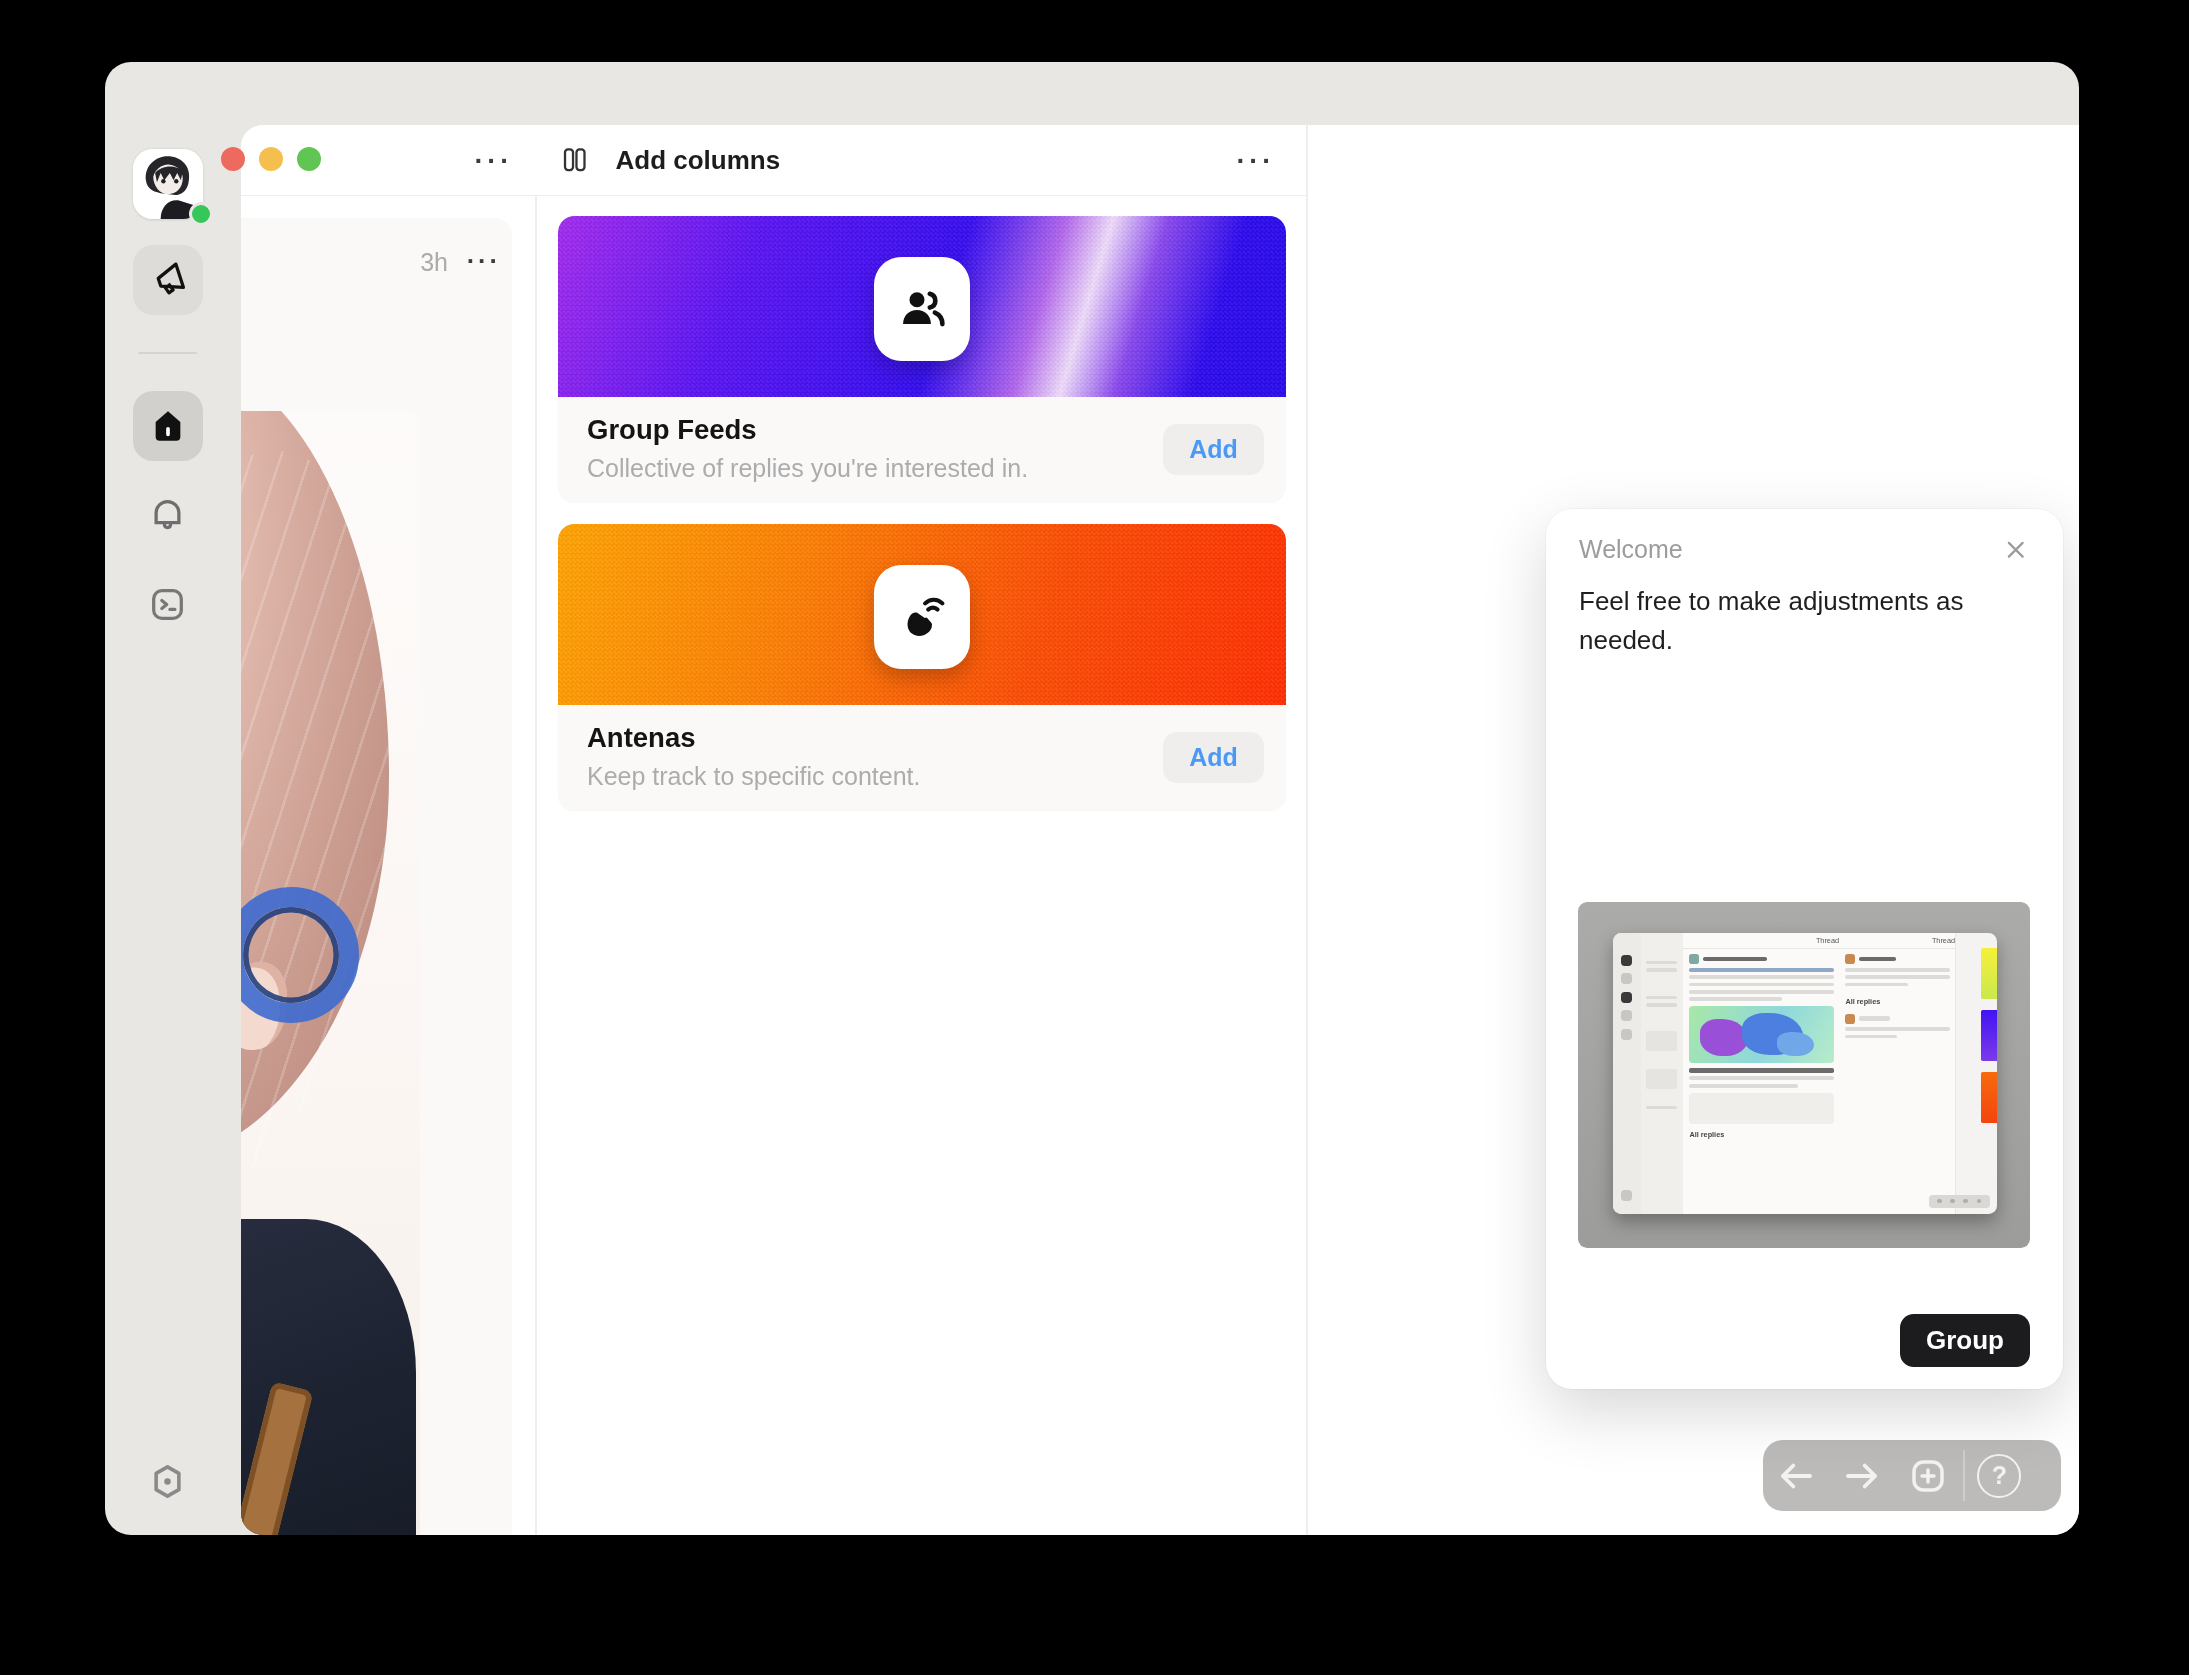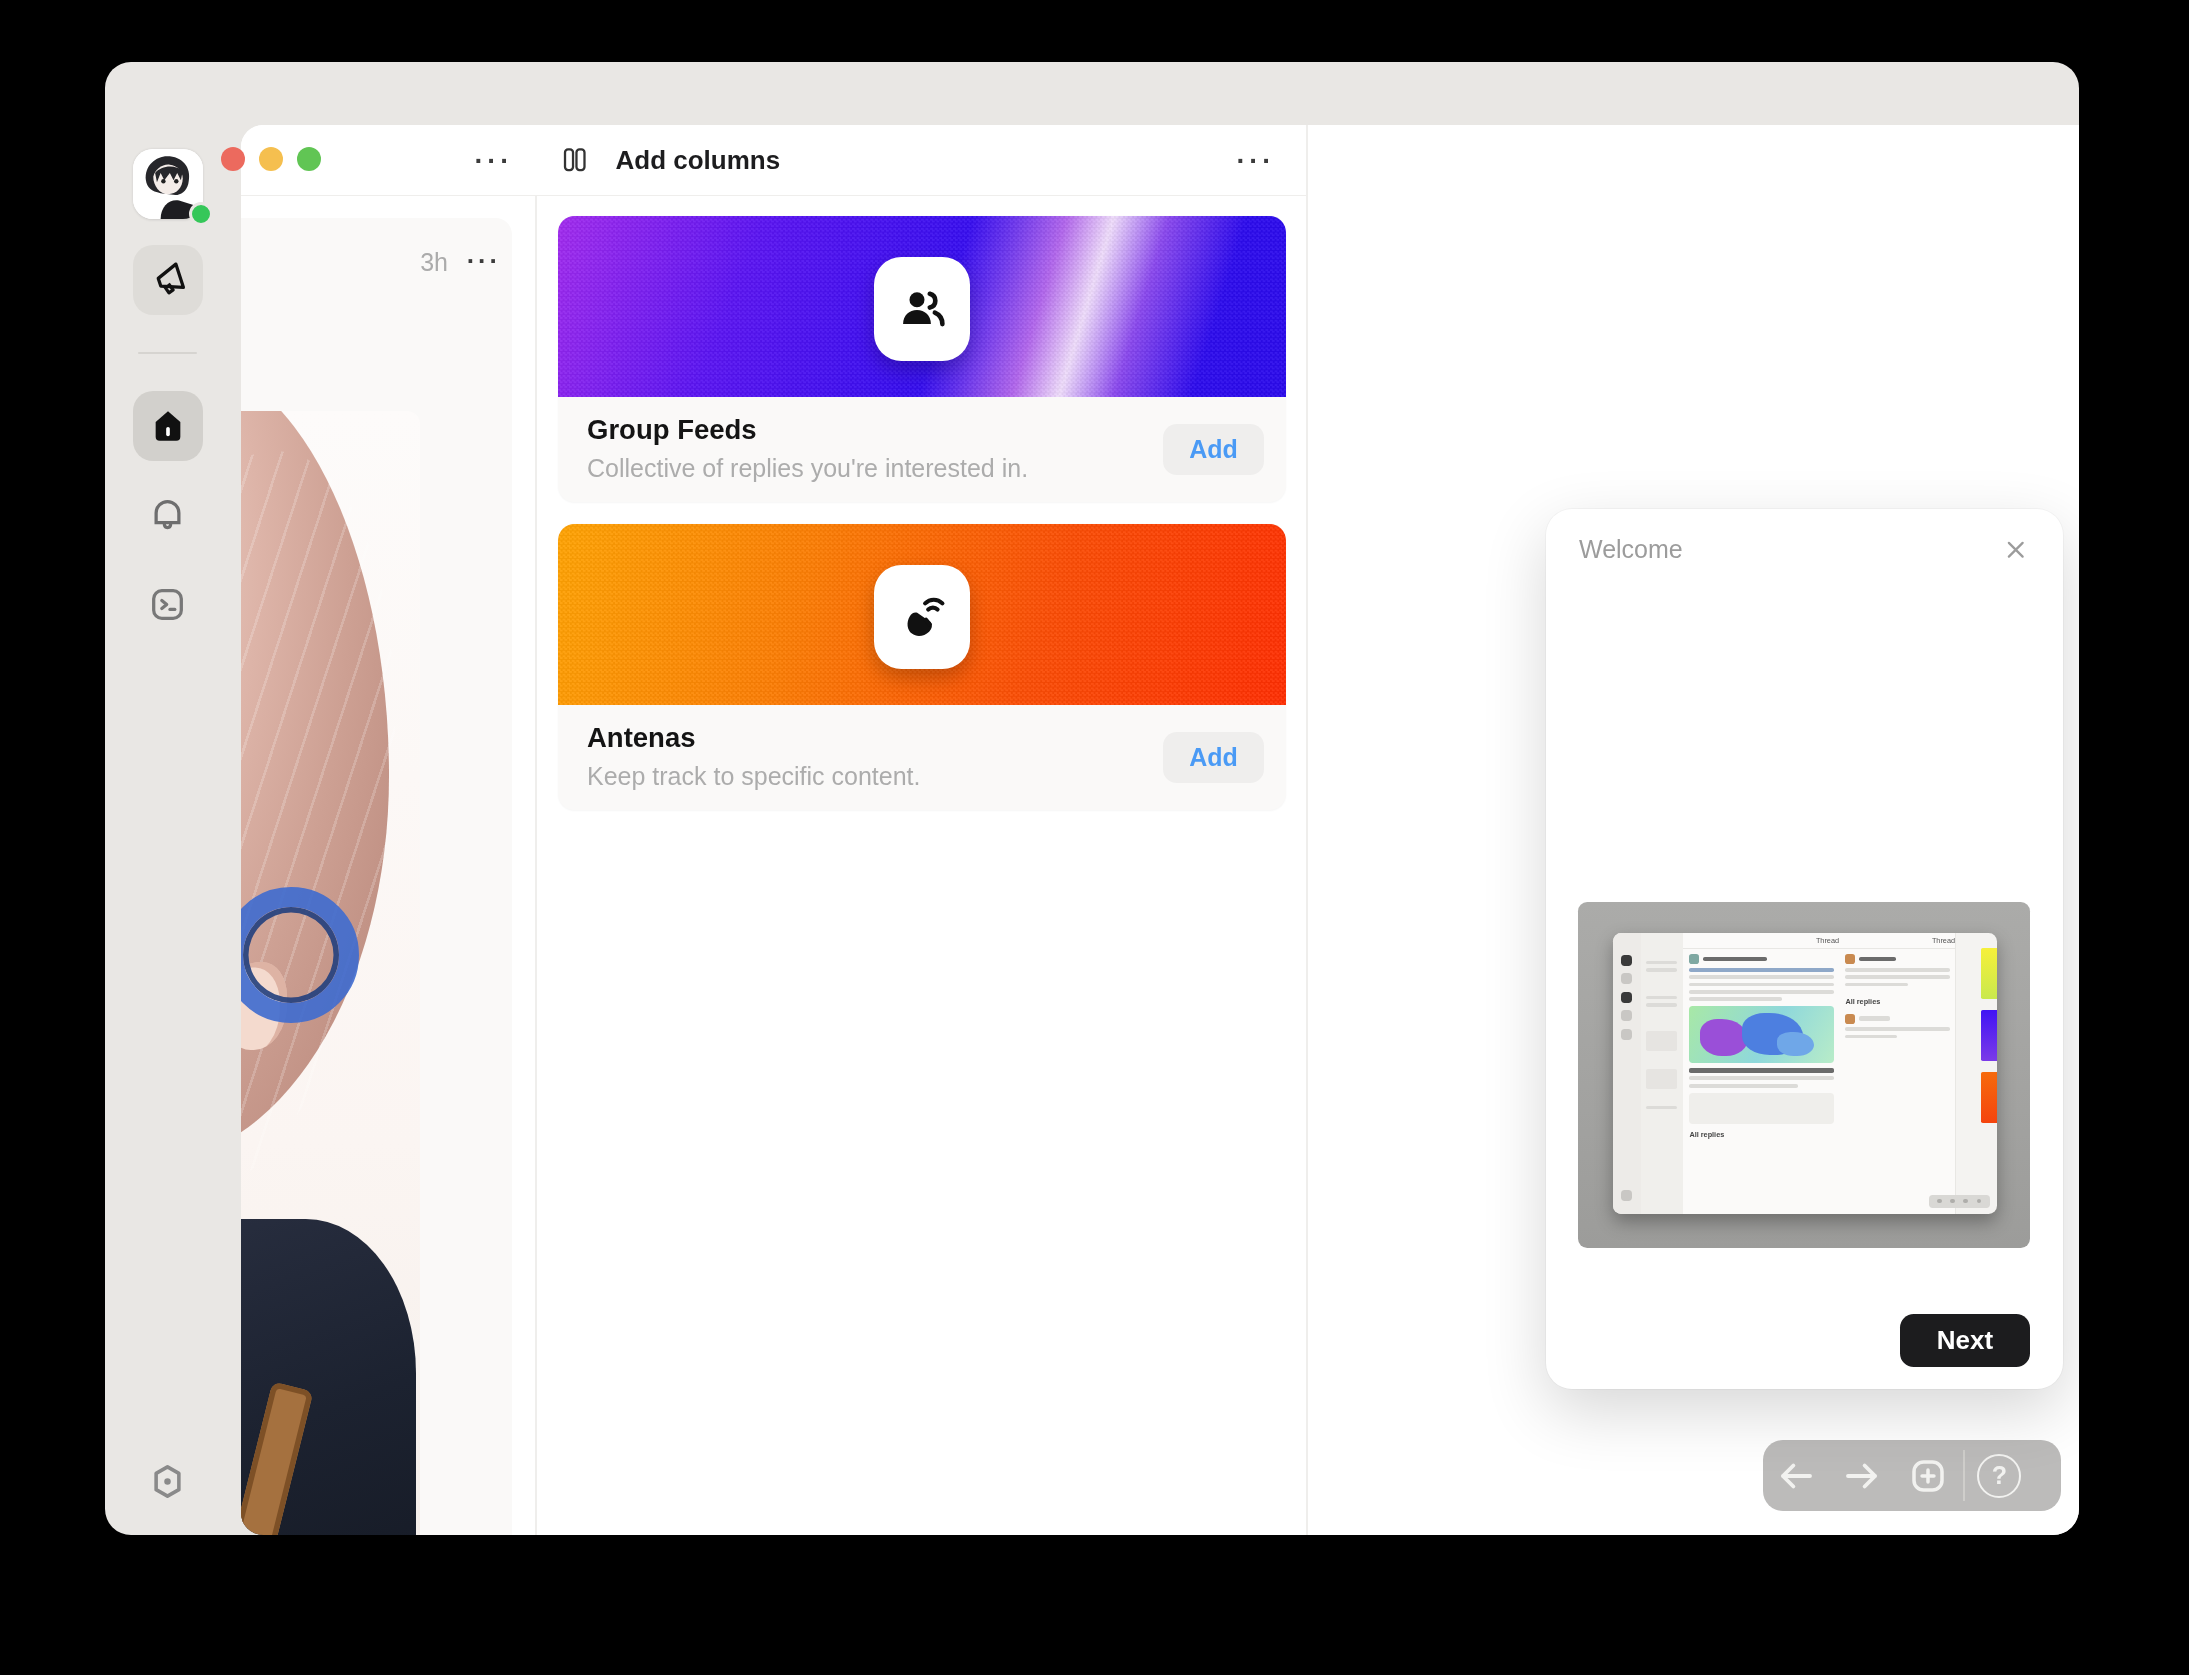--- a/index.html
+++ b/index.html
@@ -281,20 +281,21 @@
     <div class="tut-head">
       <span class="tut-label">Welcome</span>
       <span class="tut-close">
         <svg width="27.5" height="27.5" viewBox="0 0 24 24" stroke="#9C9C9C" stroke-width="2" stroke-linecap="round">
           <path d="M6 6 L18 18 M18 6 L6 18" fill="none"></path>
         </svg>
       </span>
     </div>
 
     <div class="tut-body">
+      <p><span>Feel free to make adjustments as needed.</span></p>
     </div>
 
     <div class="tut-shot">
       <div class="mini-win">
         <div class="mini-dots">
           <i style="background:#E2695F"></i>
             <i style="background:#EFBE4E"></i>
             <i style="background:#68C25B"></i>
         </div>
         <div class="mini-side">
@@ -364,21 +365,21 @@
         </div>
         <div class="mini-nav">
           <i></i>
             <i></i>
             <i></i>
             <i></i>
         </div>
       </div>
     </div>
 
-    <button class="next-btn">Next</button>
+    <button class="next-btn">Group</button>
   </div>
 
   <div class="quick-nav">
     <button class="qn-btn">
       <svg width="42" height="42" viewBox="0 0 24 24" fill="none" stroke="#F2F2F0" stroke-width="2.2" stroke-linecap="round" stroke-linejoin="round">
         <path d="M20 12 L4.5 12 M10.5 6 L4.5 12 L10.5 18"></path>
       </svg>
     </button>
     <button class="qn-btn">
       <svg width="42" height="42" viewBox="0 0 24 24" fill="none" stroke="#F2F2F0" stroke-width="2.2" stroke-linecap="round" stroke-linejoin="round">

